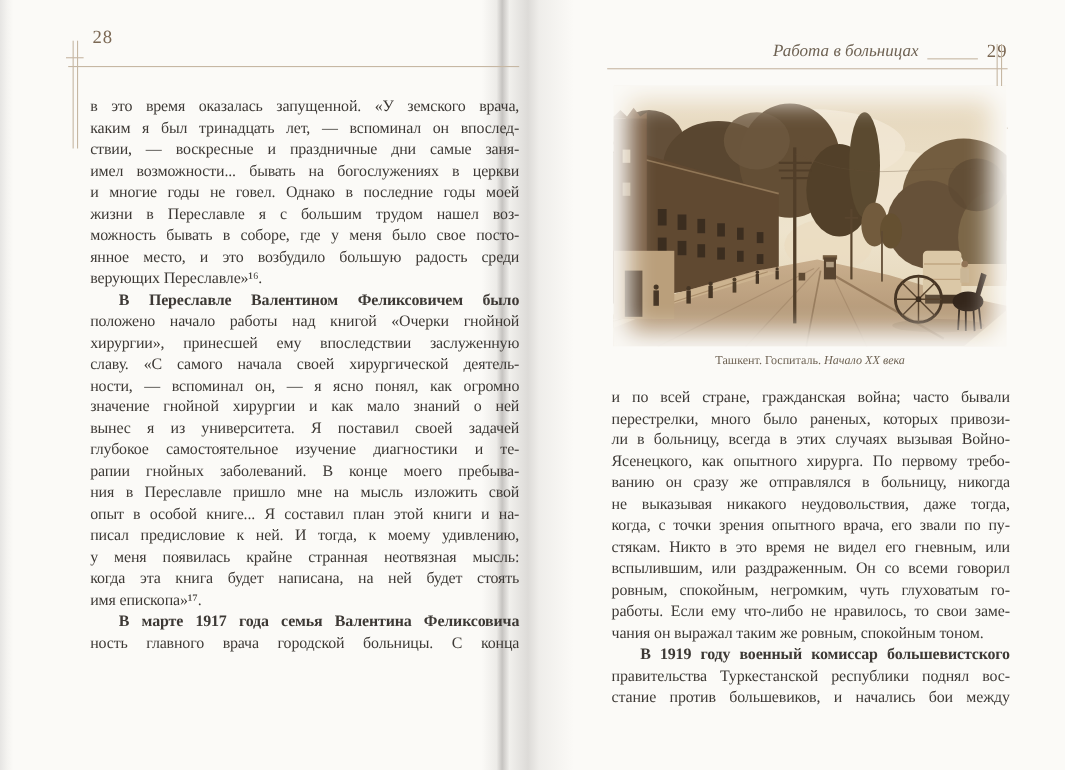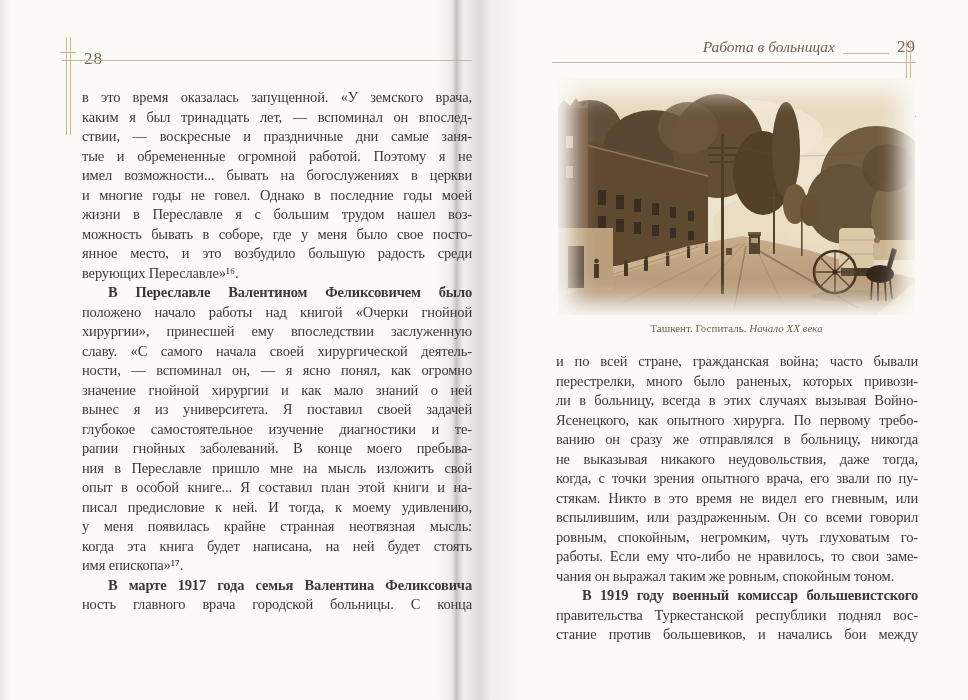--- a/index.html
+++ b/index.html
@@ -48,32 +48,31 @@
   .photo-caption .ital{font-style:italic;}
 </style>
 </head>
 <body>
 
 <div id="screen">
 
   <div class="left-edge-shade"></div>
   <div class="spine-shade"></div>
 
-  <div class="page-num" style="left:84px;top:49px;">28</div>
+  <div class="page-num" style="left:84px;top:24px;">28</div>
   <div class="rule hline" style="left:60px;top:52px;width:16px;"></div>
   <div class="rule hline" style="left:62px;top:60px;width:410px;"></div>
   <div class="rule vline" style="left:66px;top:37px;height:98px;"></div>
   <div class="rule vline" style="left:70px;top:37px;height:98px;"></div>
 
   <div class="text-block text-block-left">
       <div class="paragraph">
         <div class="text-line">в это время оказалась запущенной. «У земского врача,</div>
         <div class="text-line">каким я был тринадцать лет, — вспоминал он впослед-</div>
         <div class="text-line">ствии, — воскресные и праздничные дни самые заня-</div>
-        <div class="text-line">тые и обремененные огромной работой. Поэтому я не</div>
         <div class="text-line">имел возможности... бывать на богослужениях в церкви</div>
         <div class="text-line">и многие годы не говел. Однако в последние годы моей</div>
         <div class="text-line">жизни в Переславле я с большим трудом нашел воз-</div>
         <div class="text-line">можность бывать в соборе, где у меня было свое посто-</div>
         <div class="text-line">янное место, и это возбудило большую радость среди</div>
         <div class="text-line last">верующих Переславле»¹⁶.</div>
       </div>
       <div class="paragraph">
         <div class="text-line indent">В Переславле Валентином Феликсовичем было</div>
         <div class="text-line">положено начало работы над книгой «Очерки гнойной</div>

